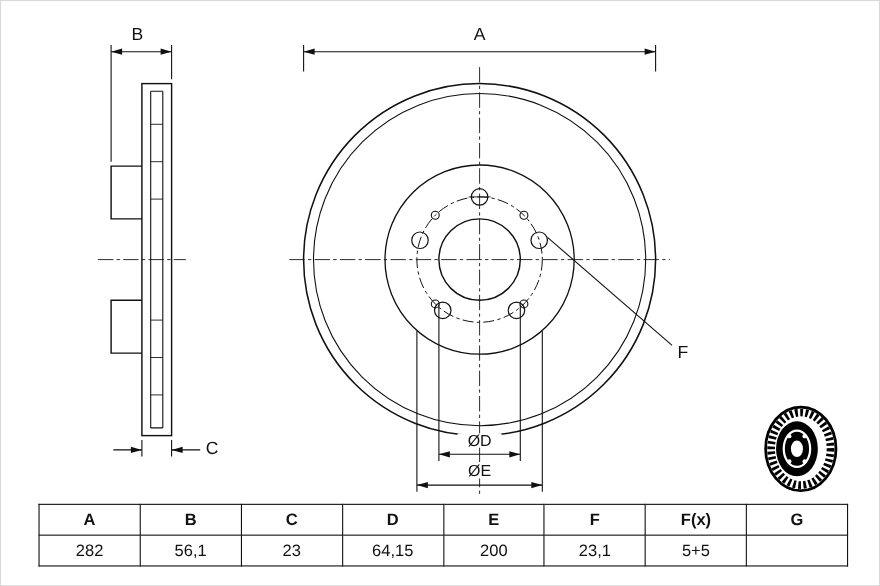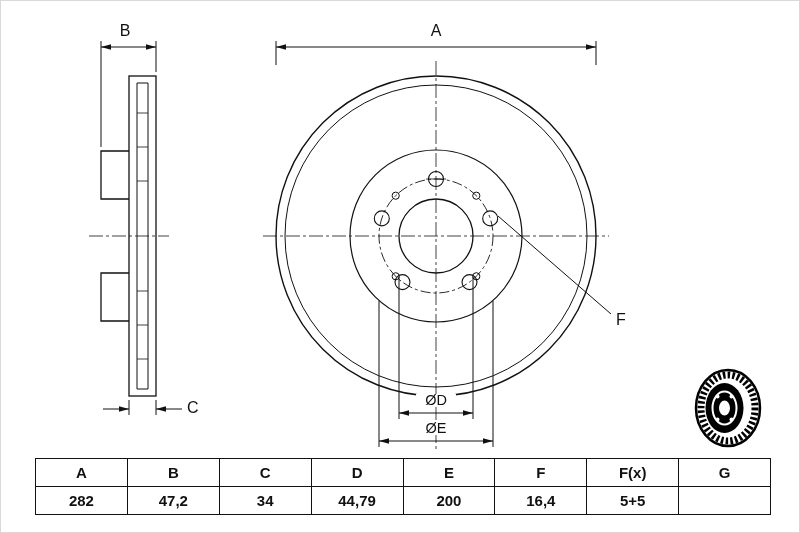--- a/index.html
+++ b/index.html
@@ -29,21 +29,21 @@
   table.dims th, table.dims td{
     border:1.5px solid #111;
     text-align:center;
     vertical-align:middle;
     height:27px;
     font-size:15px;
     color:#111;
     padding:0;
   }
   table.dims th{font-weight:700;}
-  table.dims td{font-weight:700;margin-top:32px;}
+  table.dims td{font-weight:400;margin-top:32px;}
 </style>
 </head>
 <body>
 
 <div class="stage">
 
   <svg width="800" height="455" viewBox="0 0 800 455">
 
     <g stroke="#111" stroke-width="0.8" stroke-dasharray="14 3 3 3" fill="none">
       <line x1="262" y1="235" x2="608" y2="235"></line>
@@ -158,24 +158,24 @@
         <th>D</th>
         <th>E</th>
         <th>F</th>
         <th>F(x)</th>
         <th>G</th>
       </tr>
     </thead>
     <tbody>
       <tr>
         <td>282</td>
-        <td>47,2</td>
-        <td>34</td>
-        <td>44,79</td>
+        <td>56,1</td>
+        <td>23</td>
+        <td>64,15</td>
         <td>200</td>
-        <td>16,4</td>
+        <td>23,1</td>
         <td>5+5</td>
         <td></td>
       </tr>
     </tbody>
   </table>
 
 </div>
 
 </body></html>

